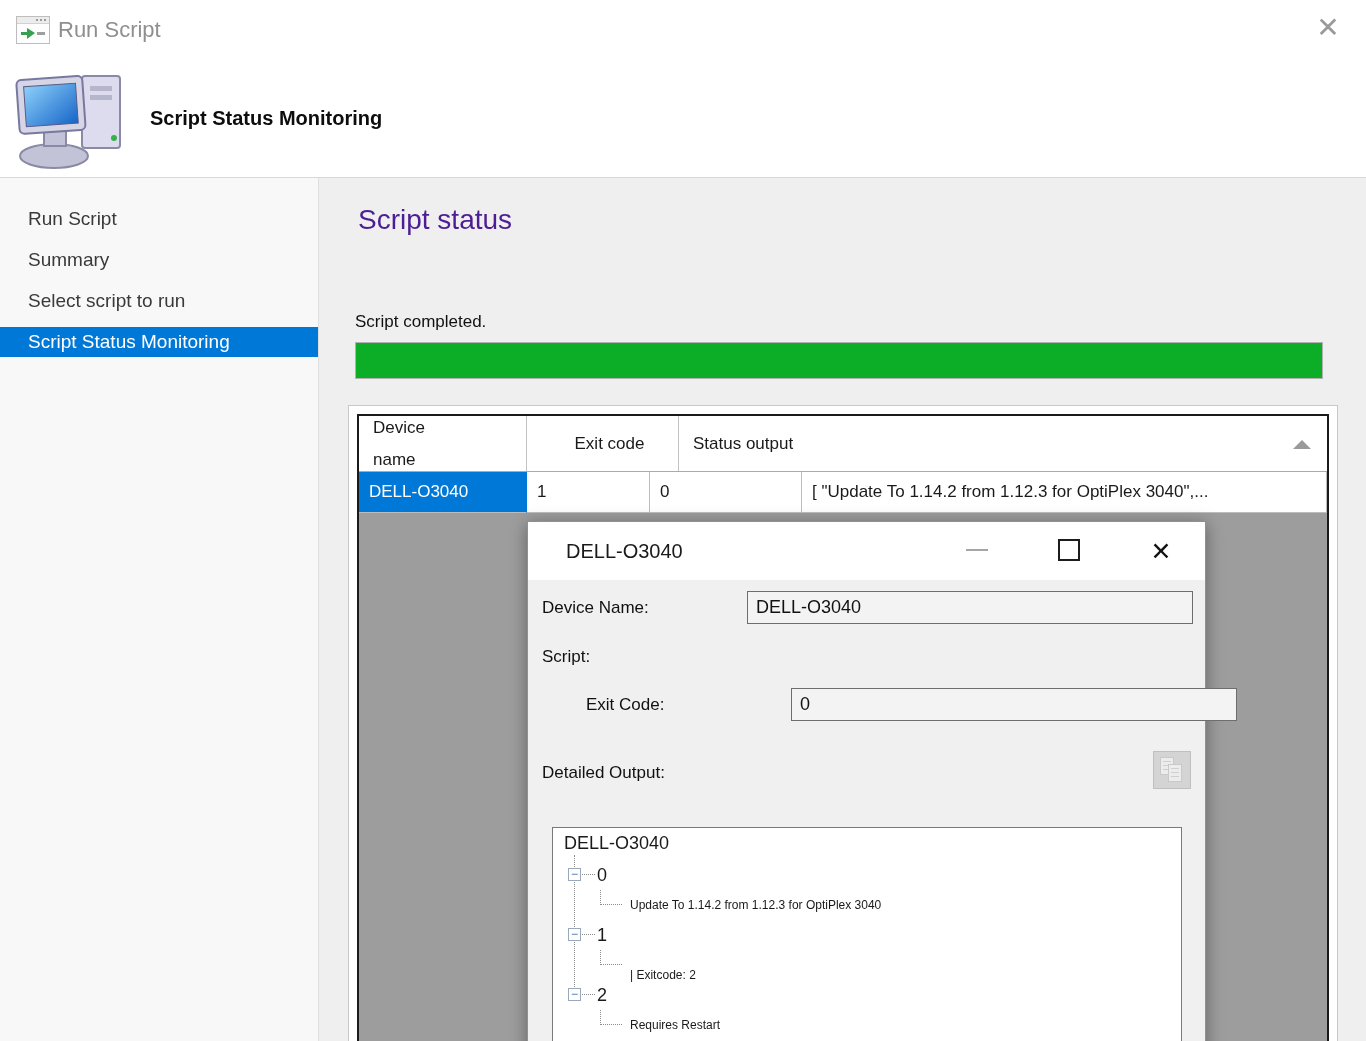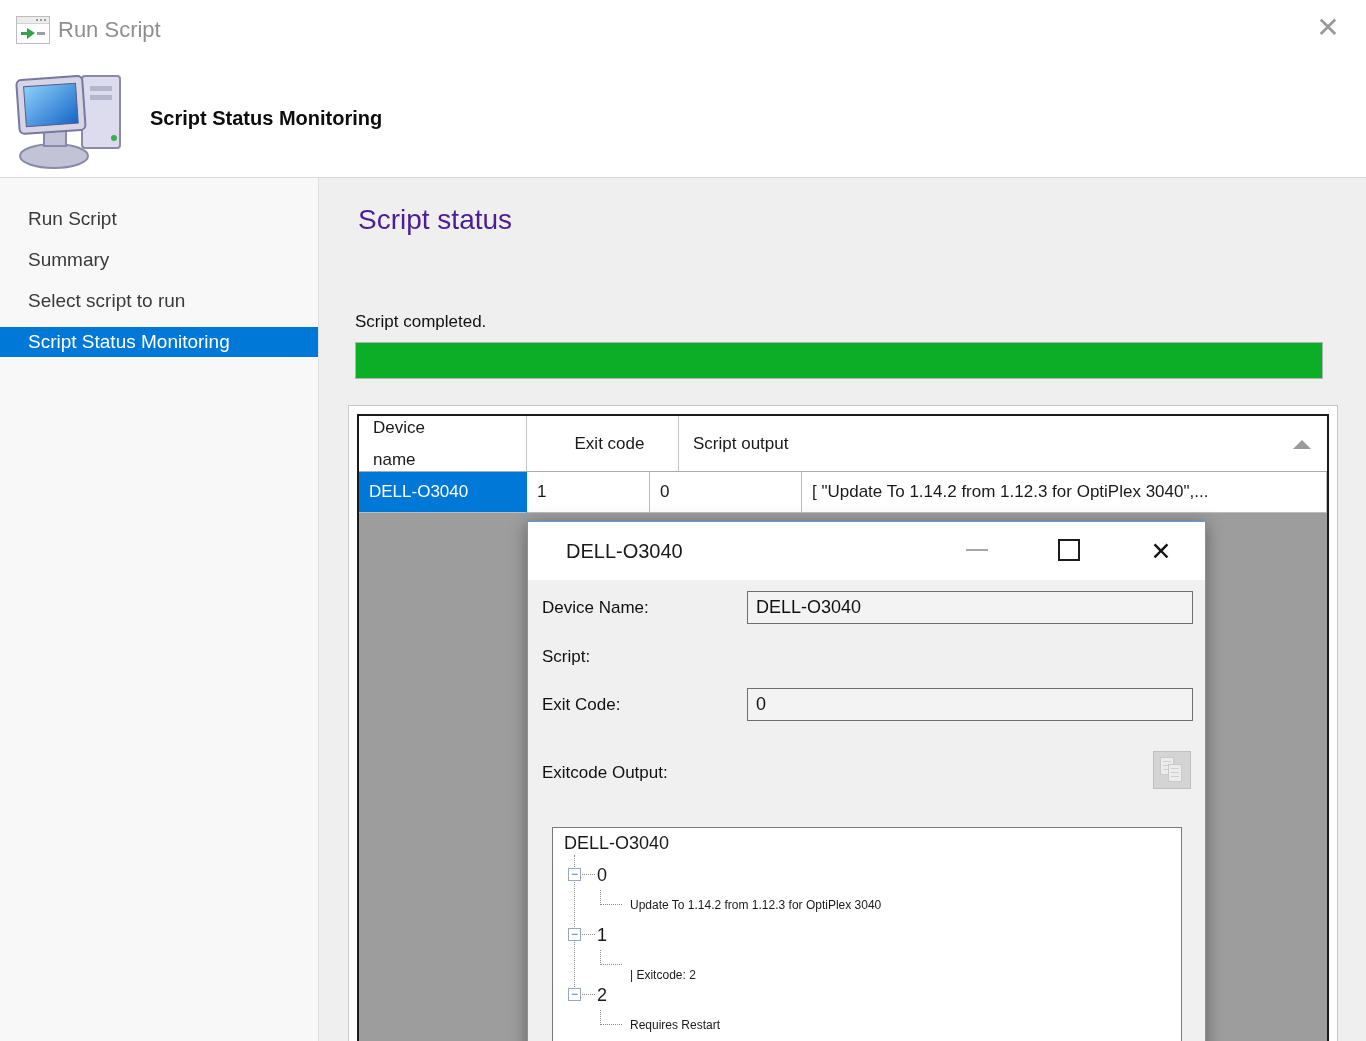--- a/index.html
+++ b/index.html
@@ -72,21 +72,21 @@
   .dlg-min { position:absolute; left:438px; top:27px; width:22px; height:2px; background:#a6a6a6; cursor:pointer; }
   .dlg-max { position:absolute; left:530px; top:17px; width:22px; height:22px; border:2px solid #1c1c1c; cursor:pointer; }
   .dlg-close { position:absolute; left:608px; top:0; width:50px; height:58px; line-height:58px;
                text-align:center; font-size:25px; color:#111; cursor:pointer; }
 
   .dlg-label { position:absolute; left:14px; font-size:17px; color:#111; height:33px; line-height:33px; }
   .dlg-field { position:absolute; left:219px; width:446px; height:33px;
                border:1px solid #6e6e6e; background:#f3f3f3; }
   .dlg-field input { width:100%; height:100%; border:none; background:transparent; outline:none;
                      font-family:"Liberation Sans", sans-serif; font-size:18px; color:#111; padding-left:8px; }
-  .fy0 { top:69px; } .fy1 { top:118px; } .fy2 { top:166px; }
+  .fy0 { top:69px; } .fy1 { top:118px; } .fy2 { top:166px;margin-left:44px; }
 
   .out-label { position:absolute; left:14px; top:241px; font-size:17px; color:#111; }
   .copy-btn { position:absolute; left:625px; top:229px; width:38px; height:38px;
               background:#d4d4d4; border:1px solid #c0c0c0; cursor:pointer; }
   .copy-btn .page { position:absolute; width:14px; height:18px; border:1px solid #c9c9c9; background:#ececec; }
   .copy-btn .back { left:6px; top:5px; }
   .copy-btn .front { left:14px; top:12px; }
   .copy-btn .page i { display:block; margin:3px 2px; height:10px;
     background:repeating-linear-gradient(to bottom, #cfcfcf 0 1px, transparent 1px 4px); }
 
@@ -164,21 +164,21 @@
   <div class="panel">
     <div class="grid">
       <div class="g-header">
         <div class="g-hcell w-dev">
           <span class="wrap-narrow">Device name</span>
         </div>
         <div class="g-hcell w-ex">
           <span>Exit code</span>
         </div>
         <div class="g-hcell w-out">
-          <span>Script output</span>
+          <span>Status output</span>
           <span class="sort-asc"></span>
         </div>
       </div>
       <div class="g-row">
         <div class="g-cell sel w-dev">DELL-O3040</div>
         <div class="g-cell w-st">1</div>
         <div class="g-cell w-ex">0</div>
         <div class="g-cell w-out">[ "Update To 1.14.2 from 1.12.3 for OptiPlex 3040",...</div>
       </div>
     </div>
@@ -200,21 +200,21 @@
     <input readonly="" value="DELL-O3040" style="">
   </div>
 
   <div class="dlg-label fy1">Script:</div>
 
   <div class="dlg-label fy2">Exit Code:</div>
   <div class="dlg-field fy2">
     <input readonly="" value="0" style="">
   </div>
 
-  <div class="out-label">Exitcode Output:</div>
+  <div class="out-label">Detailed Output:</div>
   <div class="copy-btn">
     <span class="page back">
         <i></i>
       </span>
     <span class="page front">
         <i></i>
       </span>
   </div>
 
   <div class="tree-box">

